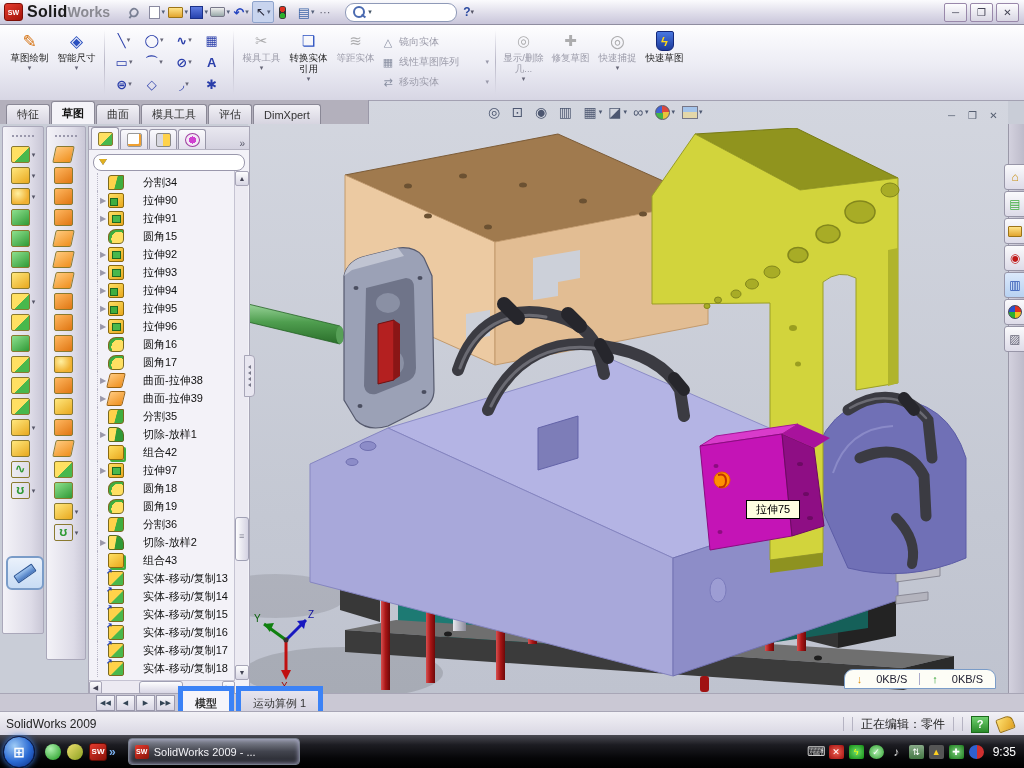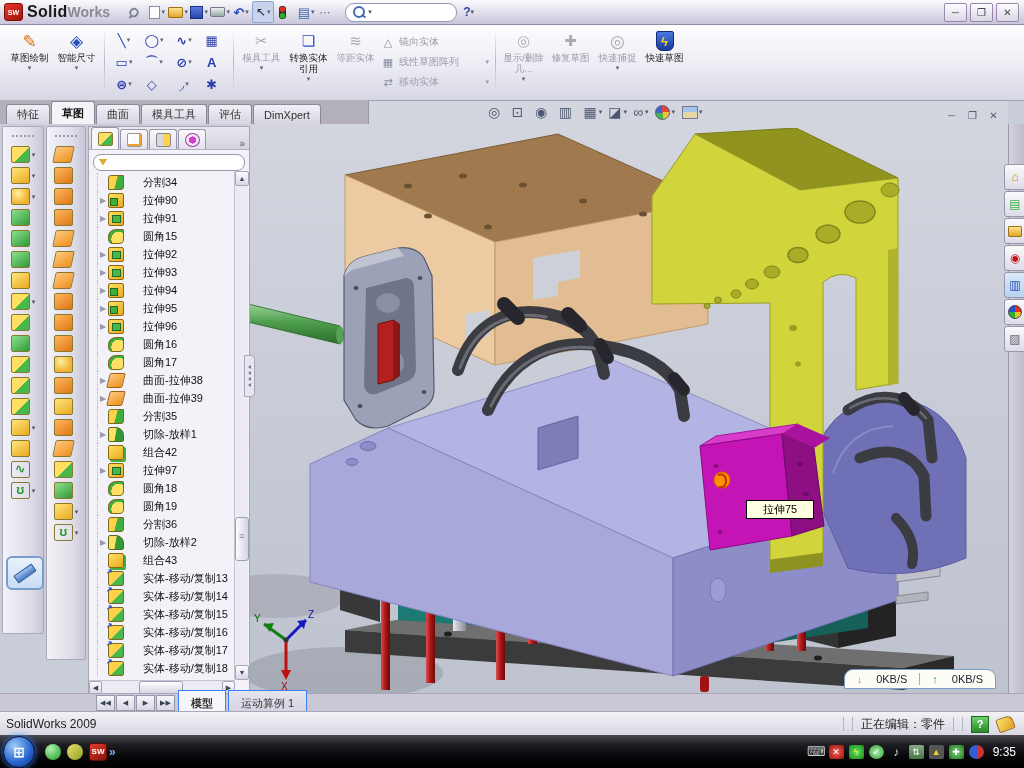--- a/index.html
+++ b/index.html
@@ -162,21 +162,21 @@
     background:linear-gradient(#d3d6df,#c4c8d3 70%,#bfc3cf);overflow:hidden;z-index:10;}
   #hud{position:absolute;left:240px;top:4px;display:flex;align-items:center;gap:6px;z-index:20;}
   .hudi{display:flex;align-items:center;gap:1px;color:#36425e;font-size:14px;opacity:.85;}
   .hudi .dd{font-size:7px;}
   .hud-ball{width:13px;height:13px;border-radius:50%;background:conic-gradient(#e03020 0 25%,#f0c020 0 50%,#2db02d 0 75%,#2850d0 0);border:1px solid #445;}
   .hud-scene{width:14px;height:11px;background:linear-gradient(#9cc2ee 50%,#e8d8a0 50%);border:1px solid #667;}
   #doc-controls{position:absolute;right:6px;top:8px;display:flex;gap:4px;z-index:20;}
   .dc{width:17px;height:14px;display:flex;align-items:center;justify-content:center;
     font-size:10px;color:#555e70;}
   #tooltip75{position:absolute;left:498px;top:400px;background:#ffffe1;border:1px solid #000;
-    font-size:11px;color:#000;padding:1px 16px;z-index:22;}
+    font-size:11px;color:#000;padding:1px 9px;z-index:22;}
   #netmon{position:absolute;right:12px;bottom:4px;height:18px;background:#fdfdf6;border:1px solid #7a9cc8;
     border-radius:9px 9px 0 0;display:flex;align-items:center;font-size:11px;color:#223;z-index:22;}
   #netmon .seg{display:flex;align-items:center;gap:14px;padding:0 12px;}
   #netmon .sep{width:1px;height:12px;background:#aac;}
   .dn{color:#e09010;font-weight:bold;}
   .up{color:#2cA02c;font-weight:bold;}
   
   #taskpane{position:absolute;left:1008px;top:124px;width:16px;height:569px;
     background:linear-gradient(90deg,#d3d1de,#bcbac9);border-left:1px solid #9a98a8;z-index:30;}
   #taskpane .rp{position:absolute;left:-5px;width:20px;height:24px;background:linear-gradient(#fafafc,#dddbe8);
@@ -188,21 +188,21 @@
   .rp-tb .gi{color:#c01818;}
   .rp-vp{background:linear-gradient(#dce9fb,#b8d2f2)!important;}
   .rp-vp .gi{color:#2850b0;}
   .rp-ball .gi2{width:12px;height:12px;border-radius:50%;background:conic-gradient(#e03020 0 25%,#f0c020 0 50%,#2db02d 0 75%,#2850d0 0);border:1px solid #445;}
   .rp-props .gi{color:#667;}
   
   #modeltabs{position:absolute;left:0;top:693px;width:1024px;height:18px;background:#cac8d4;
     border-top:1px solid #a8a6b6;display:flex;align-items:center;padding-left:96px;z-index:35;}
   .navb{width:17px;height:14px;background:linear-gradient(#f6f6fa,#d8d6e4);border:1px solid #9a98ac;
     margin-right:1px;font-size:7px;color:#345;display:flex;align-items:center;justify-content:center;}
-  .mtab{height:16px;padding:4px 12px;font-size:11px;display:flex;align-items:center;border:1px solid #3b82f6;
+  .mtab{height:16px;padding:4px 12px;font-size:11px;display:flex;align-items:center;border:5px solid #3b82f6;
     background:linear-gradient(#e6e4ee,#d2d0de);margin-left:2px;color:#333;}
   .mtab.active{background:#f6f5fa;font-weight:bold;border-bottom-color:#f6f5fa;}
   
   #statusbar{position:absolute;left:0;top:711px;width:1024px;height:24px;
     background:linear-gradient(#f2f1f6,#d8d6e2);border-top:1px solid #a8a6b6;display:flex;
     align-items:center;z-index:35;color:#222;}
   #statusbar .lefttxt{padding-left:6px;font-size:12px;}
   #statusbar .right{margin-left:auto;display:flex;align-items:center;gap:8px;padding-right:10px;}
   .ssep{width:1px;height:14px;background:#b5b3c2;}
   #sb-help{width:16px;height:15px;background:linear-gradient(#6fd06f,#2a8a2a);color:#fff;font-weight:bold;
@@ -1243,20 +1243,24 @@
   <div id="startorb">⊞</div>
   <div id="quicklaunch">
 
   <span class="ql ql-green"></span>
       <span class="ql ql-yellow"></span>
       <span class="ql ql-sw">SW</span>
     </div>
   <span id="ql-more">»</span>
   <div id="taskwins">
 
+      <div class="twin active w-sw">
+        <span class="wic">SW</span>
+        <span>SolidWorks 2009 - ...</span>
+      </div>
 
     </div>
   <div id="tray">
     <span id="tray-icons" style="display:flex;gap:5px;">
 
     <span class="tri tr-kb">⌨</span>
         <span class="tri tr-red">✕</span>
         <span class="tri tr-green">ϟ</span>
         <span class="tri tr-badge">✓</span>
         <span class="tri tr-vol">♪</span>

